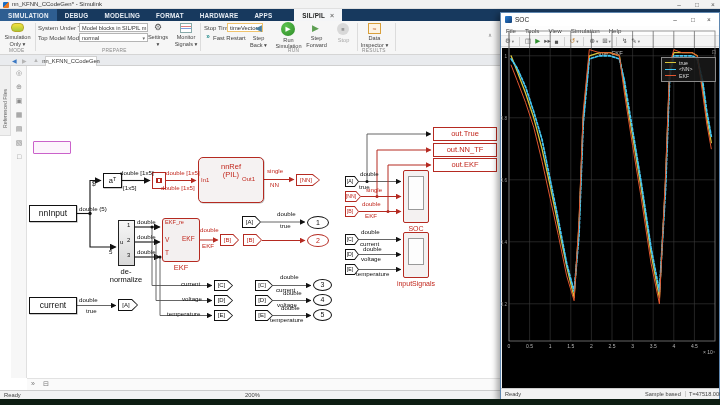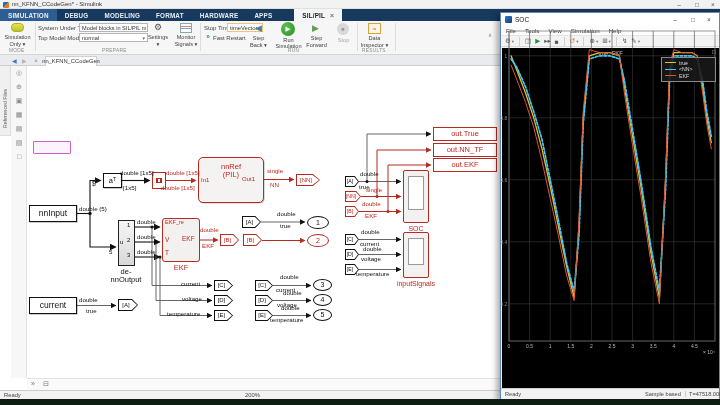--- a/index.html
+++ b/index.html
@@ -390,21 +390,21 @@
       <div class="nd rlab" style="left: 242px; top: 175.5px; font-size: 6px;">Out1</div>
       <div class="nd rlab" style="left: 165px; top: 220px; font-size: 5.6px;">EKF_re</div>
       <div class="nd rlab" style="left: 165px; top: 236.5px; font-size: 6.5px;">V</div>
       <div class="nd rlab" style="left: 165px; top: 250px; font-size: 6.5px;">T</div>
       <div class="nd rlab" style="left: 182px; top: 236px; font-size: 6.5px;">EKF</div>
       <div class="nd lab" style="left: 127px; top: 221.5px; font-size: 6px;">1</div>
       <div class="nd lab" style="left: 127px; top: 236.5px; font-size: 6px;">2</div>
       <div class="nd lab" style="left: 127px; top: 251.5px; font-size: 6px;">3</div>
       <div class="nd lab" style="left: 120px; top: 238.5px; font-size: 6px;">u</div>
       <div class="nd clab" style="left: 96px; top: 268px; width: 60px; font-size: 7.5px;">de-
-nnOutput</div>
+normalize</div>
       <div class="nd rclab" style="left: 166px; top: 264px; width: 30px; font-size: 7.5px;">EKF</div>
       <div class="nd rclab" style="left: 402px; top: 225px; width: 28px; font-size: 7px;">SOC</div>
       <div class="nd rclab" style="left: 388px; top: 280px; width: 56px; font-size: 7px;">inputSignals</div>
       <div class="nd lab" style="left: 79px; top: 206px; font-size: 6.2px;">double (5)</div>
       <div class="nd lab" style="left: 120px; top: 169.5px; font-size: 6.2px;">double [1x5]</div>
       <div class="nd lab" style="left: 123px; top: 185px; font-size: 6.2px;">[1x5]</div>
       <div class="nd lab" style="left: 92px; top: 181px; font-size: 6.5px;">$</div>
       <div class="nd lab" style="left: 109px; top: 248.5px; font-size: 6.2px;">5</div>
       <div class="nd lab" style="left: 137px; top: 218.5px; font-size: 6.2px;">double</div>
       <div class="nd lab" style="left: 137px; top: 233.5px; font-size: 6.2px;">double</div>

